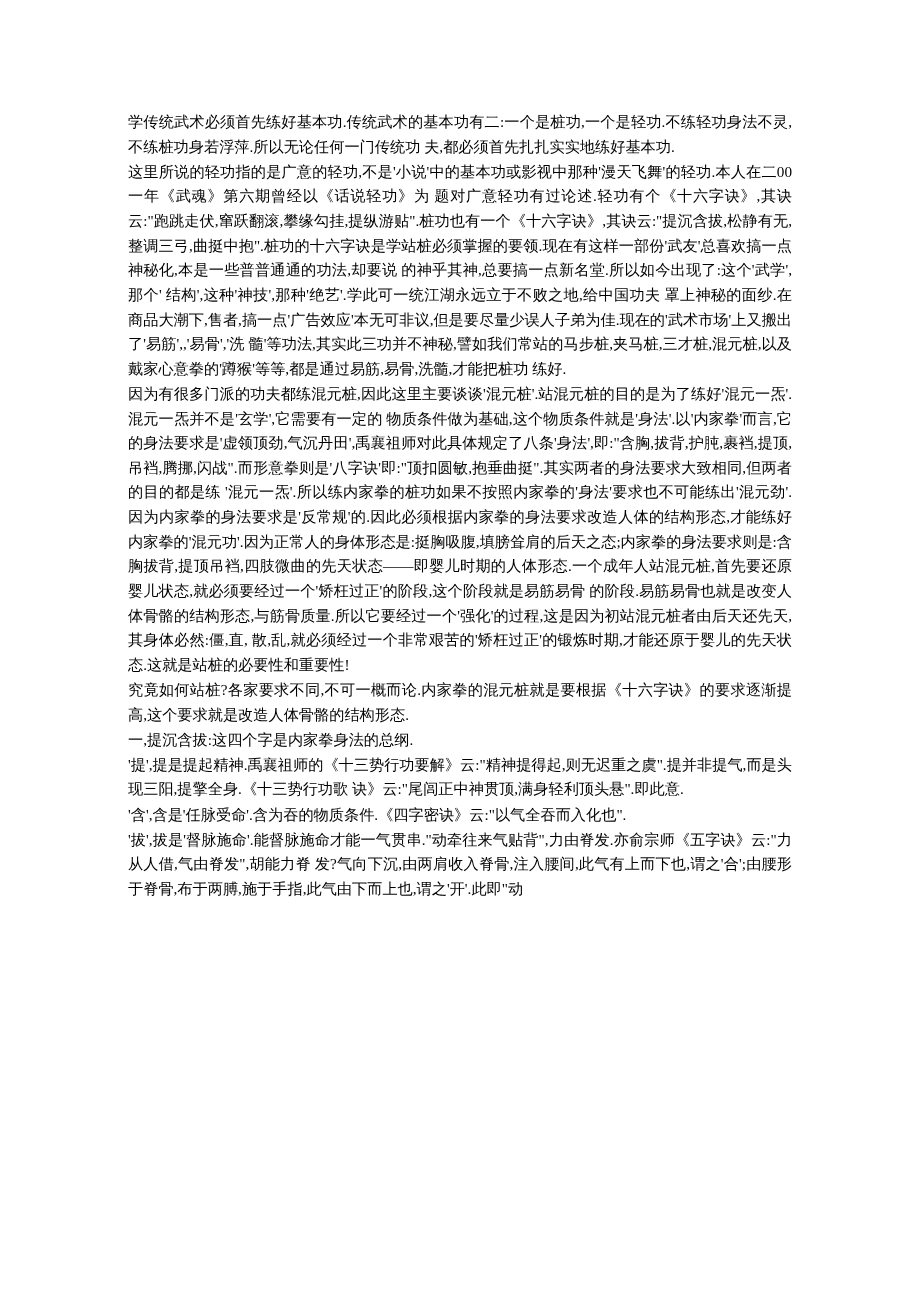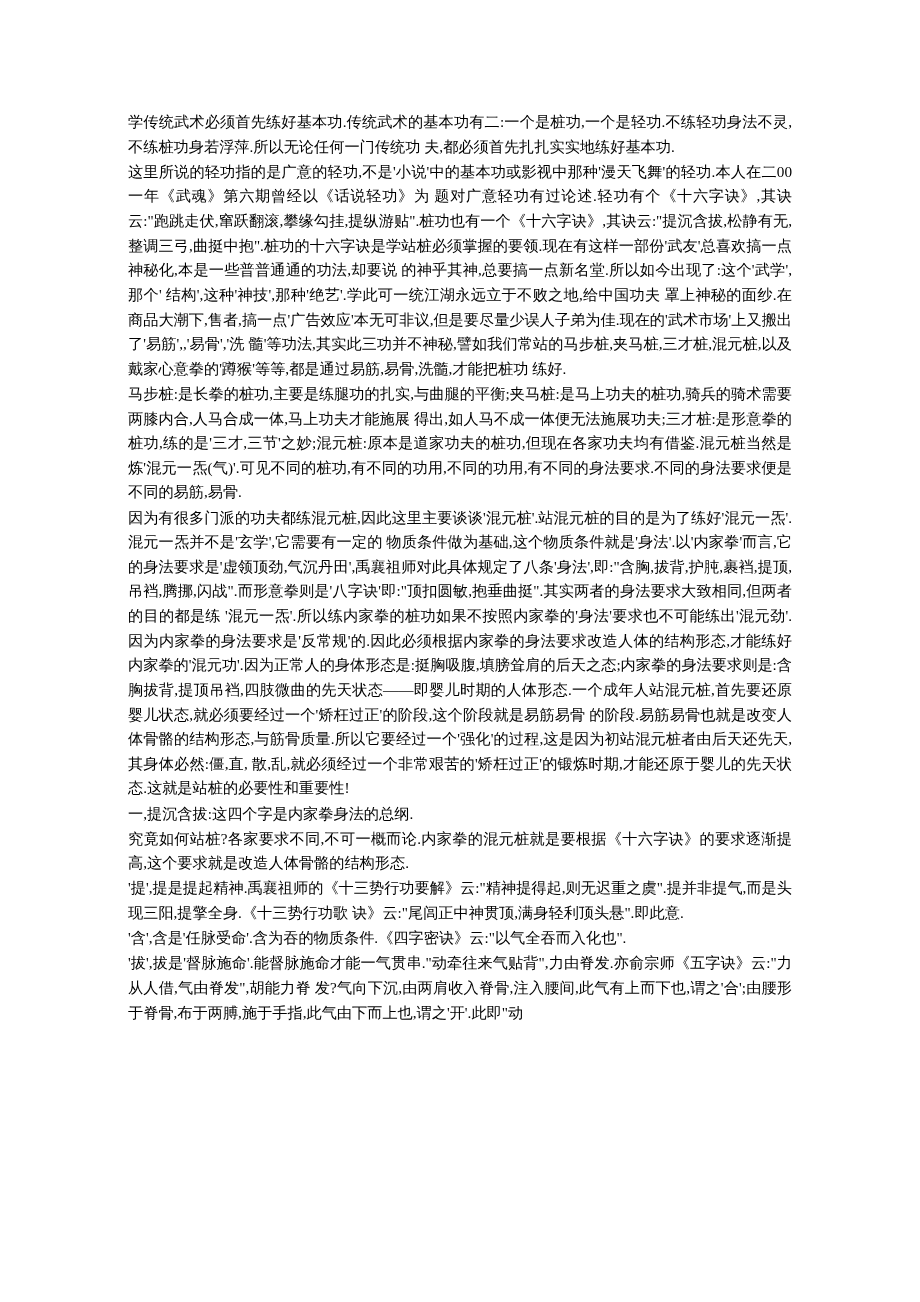--- a/index.html
+++ b/index.html
@@ -34,21 +34,20 @@
     word-break: break-all;
   }
 </style>
 </head>
 <body>
 
 <div class="page">
   <div class="doc-body">
     <p class="para">学传统武术必须首先练好基本功.传统武术的基本功有二:一个是桩功,一个是轻功.不练轻功身法不灵,不练桩功身若浮萍.所以无论任何一门传统功 夫,都必须首先扎扎实实地练好基本功.</p>
     <p class="para">这里所说的轻功指的是广意的轻功,不是'小说'中的基本功或影视中那种'漫天飞舞'的轻功.本人在二00一年《武魂》第六期曾经以《话说轻功》为 题对广意轻功有过论述.轻功有个《十六字诀》,其诀云:"跑跳走伏,窜跃翻滚,攀缘勾挂,提纵游贴".桩功也有一个《十六字诀》,其诀云:"提沉含拔,松静有无,整调三弓,曲挺中抱".桩功的十六字诀是学站桩必须掌握的要领.现在有这样一部份'武友'总喜欢搞一点神秘化,本是一些普普通通的功法,却要说 的神乎其神,总要搞一点新名堂.所以如今出现了:这个'武学',那个' 结构',这种'神技',那种'绝艺'.学此可一统江湖永远立于不败之地,给中国功夫 罩上神秘的面纱.在商品大潮下,售者,搞一点'广告效应'本无可非议,但是要尽量少误人子弟为佳.现在的'武术市场'上又搬出了'易筋',,'易骨','洗 髓'等功法,其实此三功并不神秘,譬如我们常站的马步桩,夹马桩,三才桩,混元桩,以及戴家心意拳的'蹲猴'等等,都是通过易筋,易骨,洗髓,才能把桩功 练好.</p>
-    <p class="para">马步桩:是长拳的桩功,主要是练腿功的扎实,与曲腿的平衡;夹马桩:是马上功夫的桩功,骑兵的骑术需要两膝内合,人马合成一体,马上功夫才能施展 得出,如人马不成一体便无法施展功夫;三才桩:是形意拳的桩功,练的是'三才,三节'之妙;混元桩:原本是道家功夫的桩功,但现在各家功夫均有借鉴.混元桩当然是炼'混元一炁(气)'.可见不同的桩功,有不同的功用,不同的功用,有不同的身法要求.不同的身法要求便是不同的易筋,易骨.</p>
     <p class="para">因为有很多门派的功夫都练混元桩,因此这里主要谈谈'混元桩'.站混元桩的目的是为了练好'混元一炁'.混元一炁并不是'玄学',它需要有一定的 物质条件做为基础,这个物质条件就是'身法'.以'内家拳'而言,它的身法要求是'虚领顶劲,气沉丹田',禹襄祖师对此具体规定了八条'身法',即:"含胸,拔背,护肫,裹裆,提顶,吊裆,腾挪,闪战".而形意拳则是'八字诀'即:"顶扣圆敏,抱垂曲挺".其实两者的身法要求大致相同,但两者的目的都是练 '混元一炁'.所以练内家拳的桩功如果不按照内家拳的'身法'要求也不可能练出'混元劲'.因为内家拳的身法要求是'反常规'的.因此必须根据内家拳的身法要求改造人体的结构形态,才能练好内家拳的'混元功'.因为正常人的身体形态是:挺胸吸腹,填膀耸肩的后天之态;内家拳的身法要求则是:含胸拔背,提顶吊裆,四肢微曲的先天状态——即婴儿时期的人体形态.一个成年人站混元桩,首先要还原婴儿状态,就必须要经过一个'矫枉过正'的阶段,这个阶段就是易筋易骨 的阶段.易筋易骨也就是改变人体骨骼的结构形态,与筋骨质量.所以它要经过一个'强化'的过程,这是因为初站混元桩者由后天还先天,其身体必然:僵,直, 散,乱,就必须经过一个非常艰苦的'矫枉过正'的锻炼时期,才能还原于婴儿的先天状态.这就是站桩的必要性和重要性!</p>
+    <p class="para">究竟如何站桩?各家要求不同,不可一概而论.内家拳的混元桩就是要根据《十六字诀》的要求逐渐提高,这个要求就是改造人体骨骼的结构形态.</p>
     <p class="para">一,提沉含拔:这四个字是内家拳身法的总纲.</p>
-    <p class="para">究竟如何站桩?各家要求不同,不可一概而论.内家拳的混元桩就是要根据《十六字诀》的要求逐渐提高,这个要求就是改造人体骨骼的结构形态.</p>
     <p class="para">'提',提是提起精神.禹襄祖师的《十三势行功要解》云:"精神提得起,则无迟重之虞".提并非提气,而是头现三阳,提擎全身.《十三势行功歌 诀》云:"尾闾正中神贯顶,满身轻利顶头悬".即此意.</p>
     <p class="para">'含',含是'任脉受命'.含为吞的物质条件.《四字密诀》云:"以气全吞而入化也".</p>
     <p class="para">'拔',拔是'督脉施命'.能督脉施命才能一气贯串."动牵往来气贴背",力由脊发.亦俞宗师《五字诀》云:"力从人借,气由脊发",胡能力脊 发?气向下沉,由两肩收入脊骨,注入腰间,此气有上而下也,谓之'合';由腰形于脊骨,布于两膊,施于手指,此气由下而上也,谓之'开'.此即"动</p>
   </div>
 </div>
 
 </body></html>

